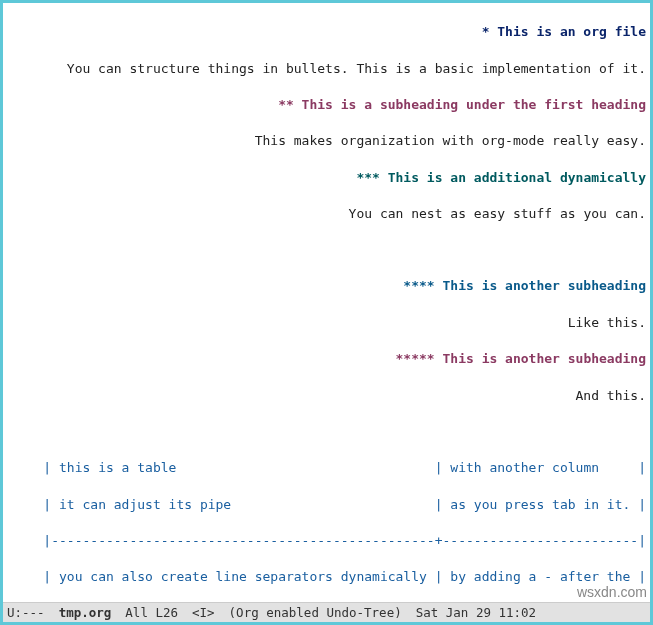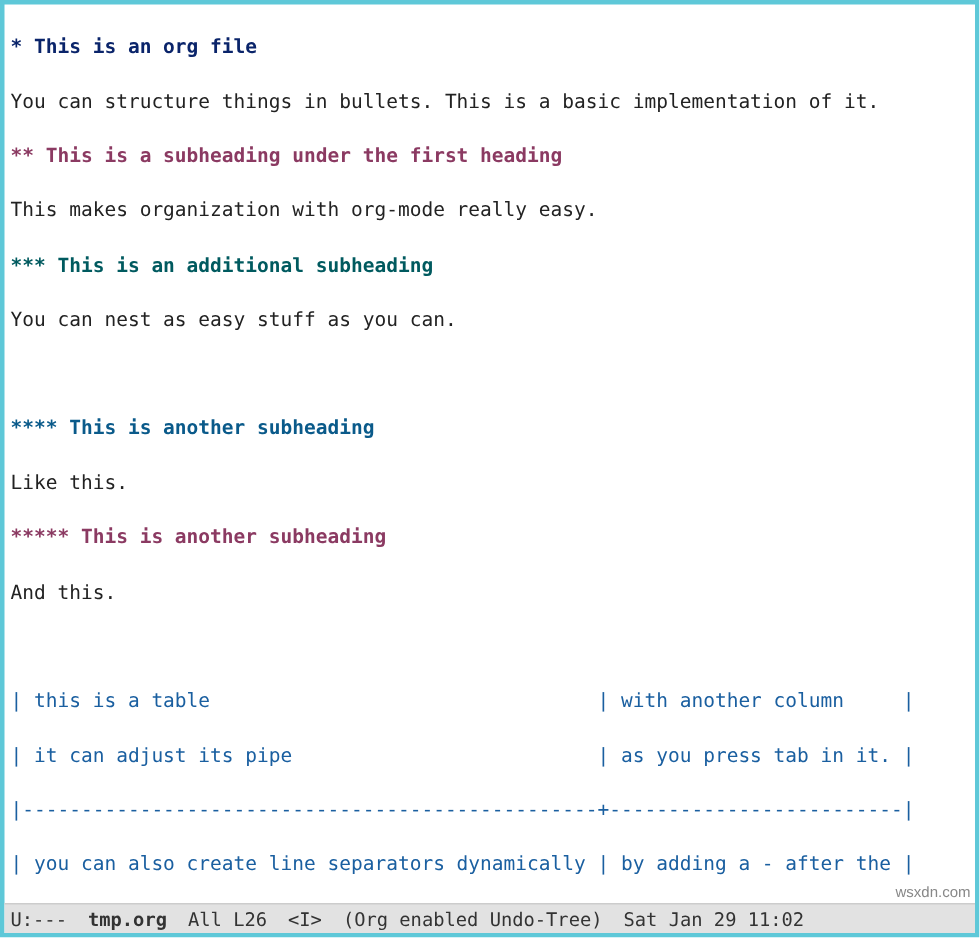--- a/index.html
+++ b/index.html
@@ -19,21 +19,21 @@
     flex-direction: column;
     min-height: 0;
   }
   .buffer {
     flex: 1;
     padding: 2px 4px;
     white-space: pre;
     overflow: hidden;
     color: #222;
   }
-  .line { white-space: pre-wrap; }
+  .line { white-space: pre-wrap; text-align: right; }
   .h1 { color: #0a246a; font-weight: bold; }
   .h2 { color: #8b3a62; font-weight: bold; }
   .h3 { color: #005a5f; font-weight: bold; }
   .h4 { color: #0a5a8a; font-weight: bold; margin-top: 36px; }
   .h5 { color: #8b3a62; font-weight: bold; }
   .tbl { color: #1a5fa0; }
   .modeline {
     background: #e2e2e2;
     color: #333;
     font-size: 12.5px;
@@ -42,35 +42,35 @@
     gap: 14px;
     align-items: center;
     border-top: 1px solid #ccc;
     white-space: pre;
   }
   .modeline .fname { font-weight: bold; }
   .watermark {
     position: fixed;
     right: 6px;
     bottom: 22px;
-    font-size: 10px;
+    font-size: 14px;
     color: #888;
     font-family: sans-serif;
   }
 </style>
 </head>
 <body>
 
 <div class="frame">
   <div class="buffer">
 <div class="line h1">* This is an org file</div>
 <div class="line">You can structure things in bullets. This is a basic implementation of it.</div>
 <div class="line h2">** This is a subheading under the first heading</div>
 <div class="line">This makes organization with org-mode really easy.</div>
-<div class="line h3">*** This is an additional subheading</div>
+<div class="line h3">*** This is an additional dynamically</div>
 <div class="line">You can nest as easy stuff as you can.</div>
 <div class="line h4">**** This is another subheading</div>
 <div class="line">Like this.</div>
 <div class="line h5">***** This is another subheading</div>
 <div class="line">And this.</div>
 <div class="line">&nbsp;</div>
 <div class="line tbl">| this is a table                                 | with another column     |</div>
 <div class="line tbl">| it can adjust its pipe                          | as you press tab in it. |</div>
 <div class="line tbl">|-------------------------------------------------+-------------------------|</div>
 <div class="line tbl">| you can also create line separators dynamically | by adding a - after the |</div>

